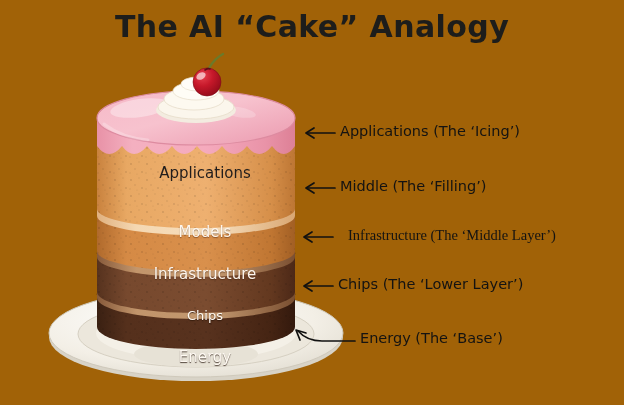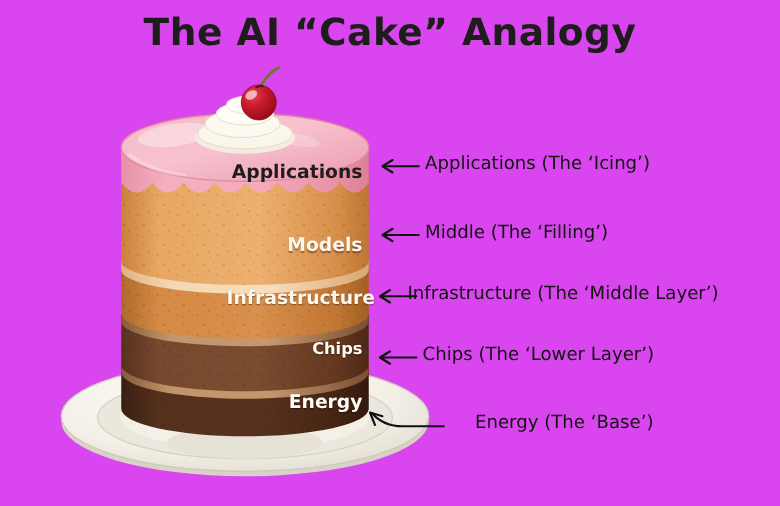--- a/index.html
+++ b/index.html
@@ -12,21 +12,21 @@
     height: 405px;
     overflow: hidden;
     font-family: "DejaVu Sans", sans-serif;
     position: relative;
   }
 
   #stage {
     position: relative;
     width: 624px;
     height: 405px;
-    background: #d946ef;
+    background: #a16207;
   }
 
   
   #title {
     position: absolute;
     left: 0;
     top: 9px;
     width: 624px;
     text-align: center;
     font-family: "DejaVu Sans", sans-serif;
@@ -42,25 +42,26 @@
     position: absolute;
     left: 0;
     top: 0;
     width: 624px;
     height: 405px;
   }
 
   
   .cake-label {
     position: absolute;
-    text-align: right;
+    text-align: center;
     font-family: "DejaVu Sans", sans-serif;
-    font-weight: 700;
+    font-weight: 400;
     white-space: nowrap;
     pointer-events: none;
+    margin-top: 36px;
   }
   #lbl-applications {
     left: 120px; top: 128px; width: 170px;
     font-size: 15px;
     color: #211d1c;
   }
   #lbl-models {
     left: 120px; top: 187px; width: 170px;
     font-size: 15px;
     color: #fdf6ee;
@@ -91,23 +92,23 @@
     font-family: "DejaVu Sans", sans-serif;
     font-size: 14.5px;
     font-weight: 500;
     color: #141312;
     white-space: nowrap;
     line-height: 1;
     text-align: right;
   }
   #call-applications   { left: 340px; top: 124px; }
   #call-models         { left: 340px; top: 179px; }
-  #call-infrastructure { left: 326px; top: 228px; }
+  #call-infrastructure { left: 348px; top: 228px; font-family: Liberation Serif, serif; }
   #call-chips          { left: 338px; top: 277px; }
-  #call-energy         { left: 380px; top: 331px; }
+  #call-energy         { left: 360px; top: 331px; }
 </style>
 </head>
 <body>
 
 <div id="stage">
 
   <div id="title">The AI “Cake” Analogy</div>
 
   <svg id="illustration" viewBox="0 0 624 405">
     <defs>

